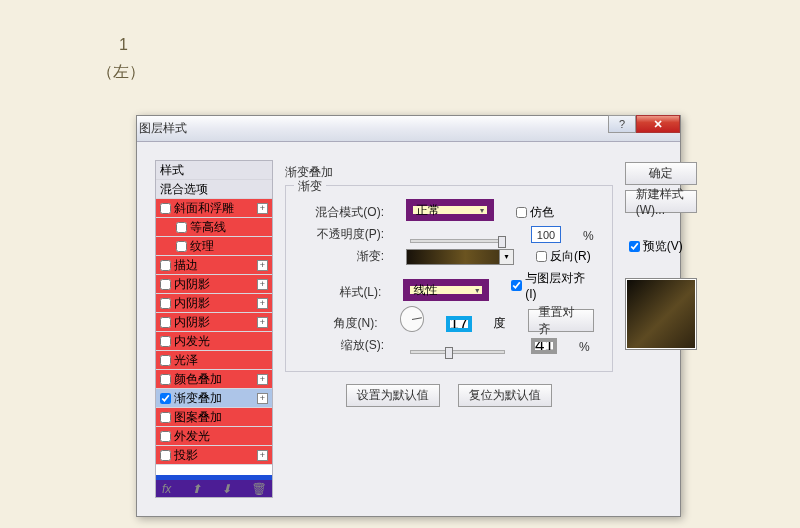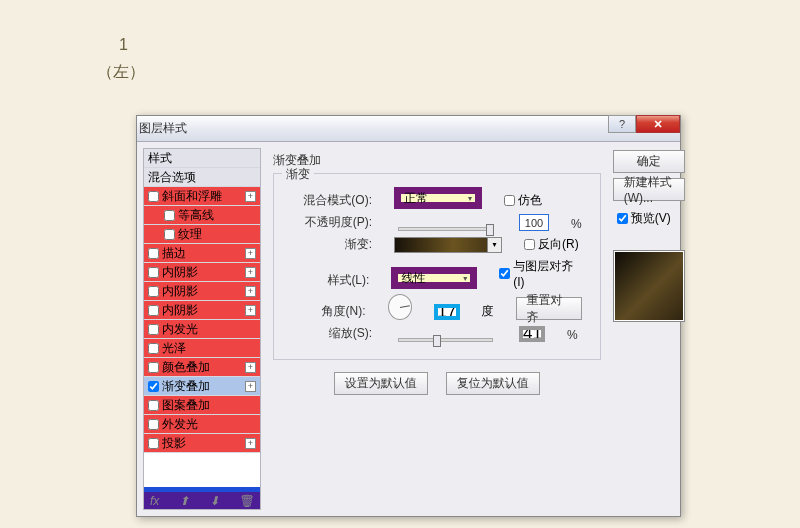--- a/index.html
+++ b/index.html
@@ -5,21 +5,21 @@
 *{box-sizing:border-box;margin:0;padding:0;font-family:'Microsoft YaHei',SimSun,sans-serif;font-size:12px}
 body{background:#f4efe0;width:800px;height:528px;position:relative}
 .page-num{position:absolute;left:119px;top:36px;color:#6b6040;font-size:16px}
 .page-label{position:absolute;left:97px;top:62px;color:#6b6040;font-size:16px}
 .dialog{position:absolute;left:136px;top:115px;width:545px;height:402px;background:#eeeef2;border:1px solid #888;box-shadow:2px 2px 8px rgba(0,0,0,0.3)}
 .titlebar{height:26px;background:linear-gradient(#fdfdfe,#e8eaf2 50%,#d8dde8);border-bottom:1px solid #aab;display:flex;align-items:center;padding-left:2px;position:relative}
 .titlebar-text{color:#333}
 .win-btns{position:absolute;right:0;top:0;display:flex}
 .win-btn{width:28px;height:18px;border:1px solid #999;background:linear-gradient(#f0f3f8,#d0d8e8);display:flex;align-items:center;justify-content:center;font-size:11px;color:#444;margin-top:-1px}
 .win-btn.close{width:44px;background:linear-gradient(#e98,#d14030 40%,#c02020);color:#fff;border-color:#a33;font-weight:bold}
-.body{display:flex;padding:6px;gap:6px;height:calc(100% - 26px)}
+.body{display:flex;padding:18px;gap:6px;height:calc(100% - 26px)}
 .sidebar{width:118px;display:flex;flex-direction:column;border:1px solid #b5b5c0}
 .sidebar-list{flex:1;overflow:hidden;background:#fff}
 .side-item{height:19px;padding:3px 4px;border-bottom:1px solid #d6d6de;display:flex;align-items:center;gap:3px;background:#ef4444;cursor:default;position:relative}
 .side-item.header{background:#e2e2ea;font-weight:normal}
 .side-item.sub{padding-left:20px}
 .side-item.selected{background:#adc5e8}
 .side-item input[type=checkbox]{width:11px;height:11px}
 .side-item .plus{position:absolute;right:4px;width:11px;height:11px;border:1px solid #888;background:#fff;font-size:9px;line-height:9px;text-align:center;color:#555}
 .sidebar-footer{height:22px;background:#4c1d95;border-top:5px solid #1d4ed8;display:flex;align-items:center;padding:0 6px;gap:20px;font-style:italic;color:#888}
 .sidebar-footer .trash{margin-left:auto;font-style:normal}
@@ -214,21 +214,21 @@
 
       <div class="btns-row">
         <div class="btn">设置为默认值</div>
         <div class="btn">复位为默认值</div>
       </div>
     </div>
 
     <div class="right">
       <div class="btn">确定</div>
       <div class="btn">新建样式(W)...</div>
-      <div class="checkbox-wrap" style="margin:4px 0 0 4px">
+      <div class="checkbox-wrap" style="margin:20px 0 0 4px">
           <input type="checkbox" checked="" style="">
           <span>预览(V)</span>
         </div>
       <div class="preview-wrap">
         <div class="preview-box"></div>
       </div>
     </div>
   </div>
 </div>
 

